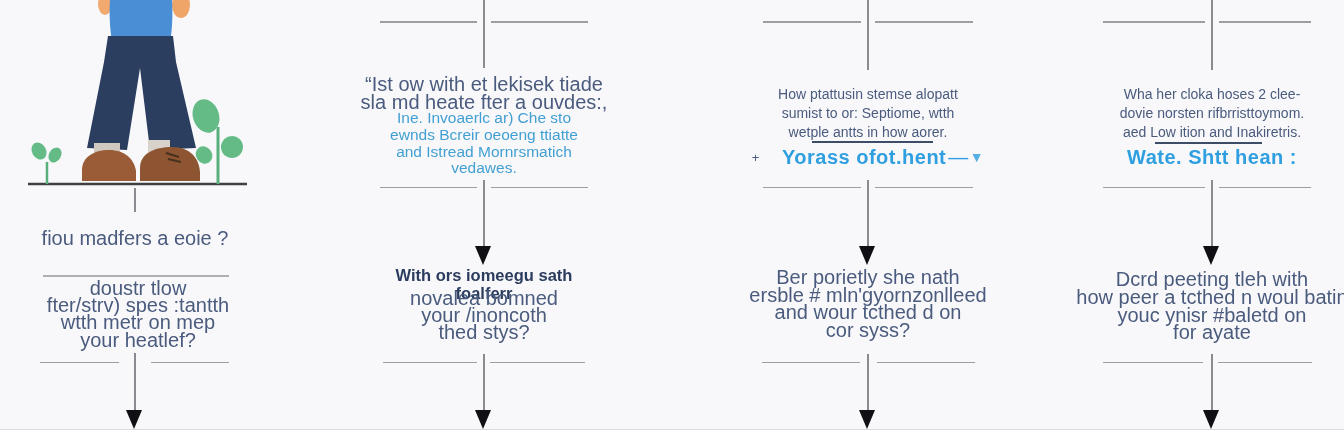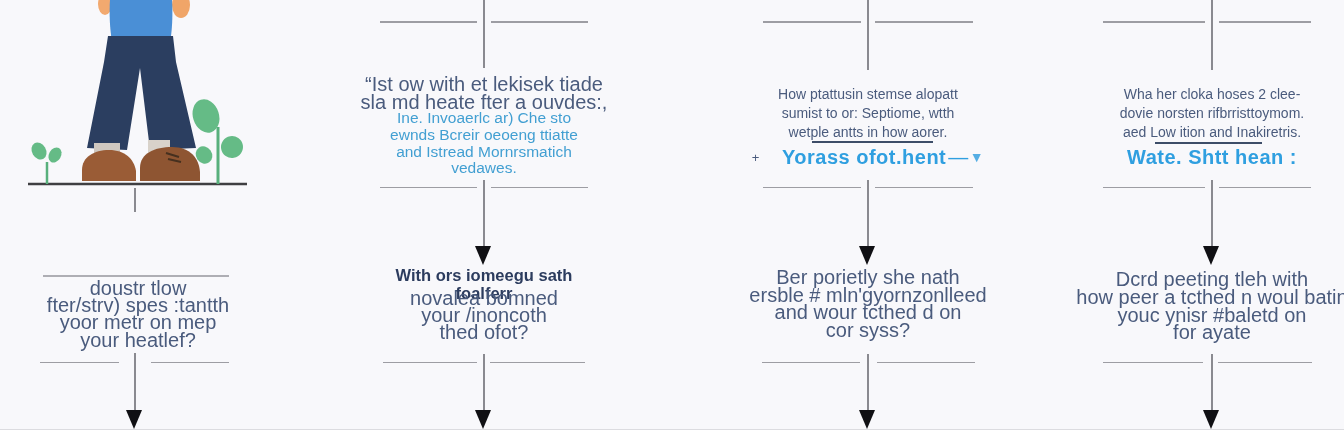--- a/index.html
+++ b/index.html
@@ -51,28 +51,29 @@
     <path d="M198,184 L198,127" stroke="#58b07c" stroke-width="3" fill="none"></path>
     <ellipse cx="186" cy="116" rx="13" ry="17" fill="#65bb86" transform="rotate(-18 186 116)"></ellipse>
     <ellipse cx="212" cy="147" rx="11" ry="11" fill="#65bb86" transform="rotate(35 212 147)"></ellipse>
     <ellipse cx="184" cy="155" rx="8" ry="9" fill="#65bb86" transform="rotate(-35 184 155)"></ellipse>
   </svg>
 
   <div class="vl" style="left:134.25px;top:188px;height:24px;"></div>
 
 
   <div class="blk t-body" style="left:15px;top:229px;width:240px;line-height:18px;">
+    <div>fiou madfers a eoie ?</div>
   </div>
 
   <div class="hl light" style="left:43px;top:275px;width:186px;"></div>
 
   <div class="blk t-body" style="left:18px;top:280px;width:240px;">
     <div>doustr tlow</div>
     <div>fter/strv) spes :tantth</div>
-    <div>yoor metr on mep</div>
+    <div>wtth metr on mep</div>
     <div>your heatlef?</div>
   </div>
 
   <div class="hl" style="left:40px;top:361.5px;width:79px;"></div>
   <div class="hl" style="left:151px;top:361.5px;width:78px;"></div>
   <div class="vl" style="left:134.25px;top:353px;height:58px;"></div>
   <div class="arr" style="left:126.25px;top:410px;"></div>
 
   <div class="vl" style="left:483.25px;top:0;height:68px;"></div>
   <div class="hl" style="left:380px;top:21px;width:97px;"></div>
@@ -94,21 +95,21 @@
   <div class="vl" style="left:483.25px;top:180px;height:67px;"></div>
   <div class="arr" style="left:475.25px;top:246px;"></div>
 
   <div class="blk t-body t-bold" style="left:334px;top:267px;width:300px;font-size:16.5px;line-height:17.5px;">
     <div>With ors iomeegu sath</div>
     <div>foalferr</div>
   </div>
   <div class="blk t-body" style="left:334px;top:290px;width:300px;line-height:16.8px;">
     <div>novalea bomned</div>
     <div>your /inoncoth</div>
-    <div>thed ofot?</div>
+    <div>thed stys?</div>
   </div>
 
   <div class="hl" style="left:383px;top:361.5px;width:94px;"></div>
   <div class="hl" style="left:490px;top:361.5px;width:95px;"></div>
   <div class="vl" style="left:483.25px;top:354px;height:57px;"></div>
   <div class="arr" style="left:475.25px;top:410px;"></div>
 
   <div class="vl" style="left:867.25px;top:0;height:70px;"></div>
   <div class="hl" style="left:763px;top:21px;width:98px;"></div>
   <div class="hl" style="left:875px;top:21px;width:98px;"></div>

